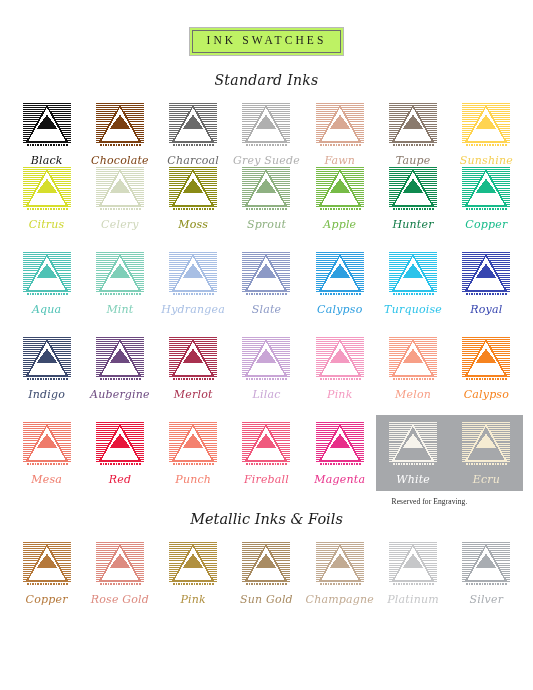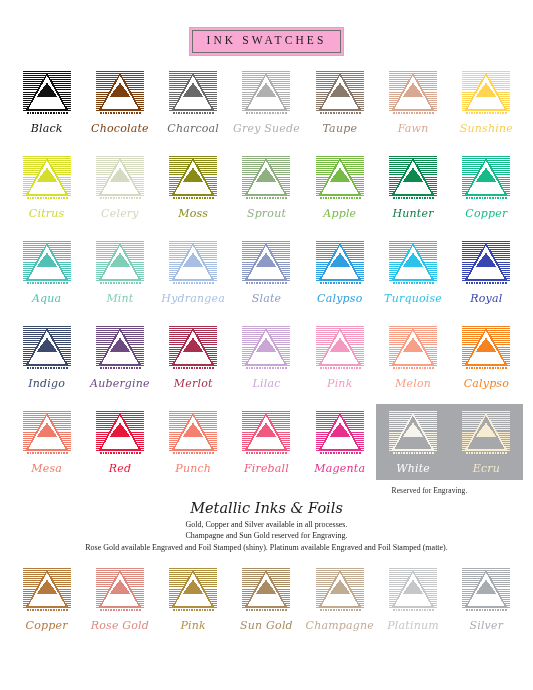--- a/index.html
+++ b/index.html
@@ -9,21 +9,21 @@
     font-family: "Liberation Serif", serif;
     overflow: hidden;
   }
   .page { position: relative; width: 533px; height: 690px; background:#fff; }
 
   
   .header-wrap { width:100%; display:flex; justify-content:center; padding-top:27px; }
   .title-box {
     border: 1px solid #b9b9b9;
     padding: 2px;
-    background: #f9a8d4;
+    background: #bef264;
   }
   .title-inner {
     border: 1px solid #6e6e6e;
     padding: 4px 14px 5px 14px;
   }
   .title-text {
     font-family: "Liberation Serif", serif;
     font-size: 11.5px;
     letter-spacing: 3.1px;
     color: #1b1b1b;
@@ -117,23 +117,24 @@
 <div class="page">
 
   <div class="header-wrap">
     <div class="title-box">
       <div class="title-inner">
         <div class="title-text">INK SWATCHES</div>
       </div>
     </div>
   </div>
 
+  <div class="section-heading">Standard Inks</div>
 
   <div class="grid" id="standard-grid" style="margin-top: 14px;">
-      <div class="row-rel" style="margin-bottom: 21px;">
+      <div class="row-rel" style="">
         <div class="row">
           <div class="cell">
             <div class="swatch">
   <svg viewBox="0 0 50 48" xmlns="http://www.w3.org/2000/svg" shape-rendering="crispEdges">
     <g>
                   <rect x="1" y="1.00" width="48" height="1" fill="#111111"></rect>
                   <rect x="1" y="3.05" width="48" height="1" fill="#111111"></rect>
                   <rect x="1" y="5.10" width="48" height="1" fill="#111111"></rect>
                   <rect x="1" y="7.15" width="48" height="1" fill="#111111"></rect>
                   <rect x="1" y="9.20" width="48" height="1" fill="#111111"></rect>
@@ -325,20 +326,70 @@
                   <rect x="44.00" y="42.4" width="1.5" height="1.6" fill="#b0b0b0"></rect>
                 </g>
   </svg>
             </div>
             <div class="label" style="color: rgb(176, 176, 176);">Grey Suede</div>
           </div>
           <div class="cell">
             <div class="swatch">
   <svg viewBox="0 0 50 48" xmlns="http://www.w3.org/2000/svg" shape-rendering="crispEdges">
     <g>
+                  <rect x="1" y="1.00" width="48" height="1" fill="#d9a893"></rect>
+                  <rect x="1" y="3.05" width="48" height="1" fill="#d9a893"></rect>
+                  <rect x="1" y="5.10" width="48" height="1" fill="#d9a893"></rect>
+                  <rect x="1" y="7.15" width="48" height="1" fill="#d9a893"></rect>
+                  <rect x="1" y="9.20" width="48" height="1" fill="#d9a893"></rect>
+                  <rect x="1" y="11.25" width="48" height="1" fill="#d9a893"></rect>
+                  <rect x="1" y="13.30" width="48" height="1" fill="#d9a893"></rect>
+                  <rect x="1" y="15.35" width="48" height="1" fill="#d9a893"></rect>
+                  <rect x="1" y="17.40" width="48" height="1" fill="#d9a893"></rect>
+                  <rect x="1" y="19.45" width="48" height="1" fill="#d9a893"></rect>
+                  <rect x="1" y="21.50" width="48" height="1" fill="#d9a893"></rect>
+                  <rect x="1" y="23.55" width="48" height="1" fill="#d9a893"></rect>
+                  <rect x="1" y="25.60" width="48" height="1" fill="#d9a893"></rect>
+                  <rect x="1" y="27.65" width="48" height="1" fill="#d9a893"></rect>
+                  <rect x="1" y="29.70" width="48" height="1" fill="#d9a893"></rect>
+                  <rect x="1" y="31.75" width="48" height="1" fill="#d9a893"></rect>
+                  <rect x="1" y="33.80" width="48" height="1" fill="#d9a893"></rect>
+                  <rect x="1" y="35.85" width="48" height="1" fill="#d9a893"></rect>
+                  <rect x="1" y="37.90" width="48" height="1" fill="#d9a893"></rect>
+                  <rect x="1" y="39.95" width="48" height="1" fill="#d9a893"></rect>
+                </g>
+    <polygon points="25,4 45,40 5,40" fill="#ffffff"></polygon>
+    <polygon points="25,4 45,40 5,40" fill="none" stroke="#d9a893" stroke-width="1.6"></polygon>
+    <polygon points="25,12.5 35.5,27 14.5,27" fill="#d9a893"></polygon>
+    <g>
+                  <rect x="5.00" y="42.4" width="1.5" height="1.6" fill="#d9a893"></rect>
+                  <rect x="7.60" y="42.4" width="1.5" height="1.6" fill="#d9a893"></rect>
+                  <rect x="10.20" y="42.4" width="1.5" height="1.6" fill="#d9a893"></rect>
+                  <rect x="12.80" y="42.4" width="1.5" height="1.6" fill="#d9a893"></rect>
+                  <rect x="15.40" y="42.4" width="1.5" height="1.6" fill="#d9a893"></rect>
+                  <rect x="18.00" y="42.4" width="1.5" height="1.6" fill="#d9a893"></rect>
+                  <rect x="20.60" y="42.4" width="1.5" height="1.6" fill="#d9a893"></rect>
+                  <rect x="23.20" y="42.4" width="1.5" height="1.6" fill="#d9a893"></rect>
+                  <rect x="25.80" y="42.4" width="1.5" height="1.6" fill="#d9a893"></rect>
+                  <rect x="28.40" y="42.4" width="1.5" height="1.6" fill="#d9a893"></rect>
+                  <rect x="31.00" y="42.4" width="1.5" height="1.6" fill="#d9a893"></rect>
+                  <rect x="33.60" y="42.4" width="1.5" height="1.6" fill="#d9a893"></rect>
+                  <rect x="36.20" y="42.4" width="1.5" height="1.6" fill="#d9a893"></rect>
+                  <rect x="38.80" y="42.4" width="1.5" height="1.6" fill="#d9a893"></rect>
+                  <rect x="41.40" y="42.4" width="1.5" height="1.6" fill="#d9a893"></rect>
+                  <rect x="44.00" y="42.4" width="1.5" height="1.6" fill="#d9a893"></rect>
+                </g>
+  </svg>
+            </div>
+            <div class="label" style="color: rgb(217, 168, 147);">Fawn</div>
+          </div>
+          <div class="cell">
+            <div class="swatch">
+  <svg viewBox="0 0 50 48" xmlns="http://www.w3.org/2000/svg" shape-rendering="crispEdges">
+    <g>
                   <rect x="1" y="1.00" width="48" height="1" fill="#8a7a6d"></rect>
                   <rect x="1" y="3.05" width="48" height="1" fill="#8a7a6d"></rect>
                   <rect x="1" y="5.10" width="48" height="1" fill="#8a7a6d"></rect>
                   <rect x="1" y="7.15" width="48" height="1" fill="#8a7a6d"></rect>
                   <rect x="1" y="9.20" width="48" height="1" fill="#8a7a6d"></rect>
                   <rect x="1" y="11.25" width="48" height="1" fill="#8a7a6d"></rect>
                   <rect x="1" y="13.30" width="48" height="1" fill="#8a7a6d"></rect>
                   <rect x="1" y="15.35" width="48" height="1" fill="#8a7a6d"></rect>
                   <rect x="1" y="17.40" width="48" height="1" fill="#8a7a6d"></rect>
                   <rect x="1" y="19.45" width="48" height="1" fill="#8a7a6d"></rect>
@@ -375,70 +426,20 @@
                   <rect x="44.00" y="42.4" width="1.5" height="1.6" fill="#8a7a6d"></rect>
                 </g>
   </svg>
             </div>
             <div class="label" style="color: rgb(138, 122, 109);">Taupe</div>
           </div>
           <div class="cell">
             <div class="swatch">
   <svg viewBox="0 0 50 48" xmlns="http://www.w3.org/2000/svg" shape-rendering="crispEdges">
     <g>
-                  <rect x="1" y="1.00" width="48" height="1" fill="#d9a893"></rect>
-                  <rect x="1" y="3.05" width="48" height="1" fill="#d9a893"></rect>
-                  <rect x="1" y="5.10" width="48" height="1" fill="#d9a893"></rect>
-                  <rect x="1" y="7.15" width="48" height="1" fill="#d9a893"></rect>
-                  <rect x="1" y="9.20" width="48" height="1" fill="#d9a893"></rect>
-                  <rect x="1" y="11.25" width="48" height="1" fill="#d9a893"></rect>
-                  <rect x="1" y="13.30" width="48" height="1" fill="#d9a893"></rect>
-                  <rect x="1" y="15.35" width="48" height="1" fill="#d9a893"></rect>
-                  <rect x="1" y="17.40" width="48" height="1" fill="#d9a893"></rect>
-                  <rect x="1" y="19.45" width="48" height="1" fill="#d9a893"></rect>
-                  <rect x="1" y="21.50" width="48" height="1" fill="#d9a893"></rect>
-                  <rect x="1" y="23.55" width="48" height="1" fill="#d9a893"></rect>
-                  <rect x="1" y="25.60" width="48" height="1" fill="#d9a893"></rect>
-                  <rect x="1" y="27.65" width="48" height="1" fill="#d9a893"></rect>
-                  <rect x="1" y="29.70" width="48" height="1" fill="#d9a893"></rect>
-                  <rect x="1" y="31.75" width="48" height="1" fill="#d9a893"></rect>
-                  <rect x="1" y="33.80" width="48" height="1" fill="#d9a893"></rect>
-                  <rect x="1" y="35.85" width="48" height="1" fill="#d9a893"></rect>
-                  <rect x="1" y="37.90" width="48" height="1" fill="#d9a893"></rect>
-                  <rect x="1" y="39.95" width="48" height="1" fill="#d9a893"></rect>
-                </g>
-    <polygon points="25,4 45,40 5,40" fill="#ffffff"></polygon>
-    <polygon points="25,4 45,40 5,40" fill="none" stroke="#d9a893" stroke-width="1.6"></polygon>
-    <polygon points="25,12.5 35.5,27 14.5,27" fill="#d9a893"></polygon>
-    <g>
-                  <rect x="5.00" y="42.4" width="1.5" height="1.6" fill="#d9a893"></rect>
-                  <rect x="7.60" y="42.4" width="1.5" height="1.6" fill="#d9a893"></rect>
-                  <rect x="10.20" y="42.4" width="1.5" height="1.6" fill="#d9a893"></rect>
-                  <rect x="12.80" y="42.4" width="1.5" height="1.6" fill="#d9a893"></rect>
-                  <rect x="15.40" y="42.4" width="1.5" height="1.6" fill="#d9a893"></rect>
-                  <rect x="18.00" y="42.4" width="1.5" height="1.6" fill="#d9a893"></rect>
-                  <rect x="20.60" y="42.4" width="1.5" height="1.6" fill="#d9a893"></rect>
-                  <rect x="23.20" y="42.4" width="1.5" height="1.6" fill="#d9a893"></rect>
-                  <rect x="25.80" y="42.4" width="1.5" height="1.6" fill="#d9a893"></rect>
-                  <rect x="28.40" y="42.4" width="1.5" height="1.6" fill="#d9a893"></rect>
-                  <rect x="31.00" y="42.4" width="1.5" height="1.6" fill="#d9a893"></rect>
-                  <rect x="33.60" y="42.4" width="1.5" height="1.6" fill="#d9a893"></rect>
-                  <rect x="36.20" y="42.4" width="1.5" height="1.6" fill="#d9a893"></rect>
-                  <rect x="38.80" y="42.4" width="1.5" height="1.6" fill="#d9a893"></rect>
-                  <rect x="41.40" y="42.4" width="1.5" height="1.6" fill="#d9a893"></rect>
-                  <rect x="44.00" y="42.4" width="1.5" height="1.6" fill="#d9a893"></rect>
-                </g>
-  </svg>
-            </div>
-            <div class="label" style="color: rgb(217, 168, 147);">Fawn</div>
-          </div>
-          <div class="cell">
-            <div class="swatch">
-  <svg viewBox="0 0 50 48" xmlns="http://www.w3.org/2000/svg" shape-rendering="crispEdges">
-    <g>
                   <rect x="1" y="1.00" width="48" height="1" fill="#ffd451"></rect>
                   <rect x="1" y="3.05" width="48" height="1" fill="#ffd451"></rect>
                   <rect x="1" y="5.10" width="48" height="1" fill="#ffd451"></rect>
                   <rect x="1" y="7.15" width="48" height="1" fill="#ffd451"></rect>
                   <rect x="1" y="9.20" width="48" height="1" fill="#ffd451"></rect>
                   <rect x="1" y="11.25" width="48" height="1" fill="#ffd451"></rect>
                   <rect x="1" y="13.30" width="48" height="1" fill="#ffd451"></rect>
                   <rect x="1" y="15.35" width="48" height="1" fill="#ffd451"></rect>
                   <rect x="1" y="17.40" width="48" height="1" fill="#ffd451"></rect>
                   <rect x="1" y="19.45" width="48" height="1" fill="#ffd451"></rect>
@@ -1894,25 +1895,20 @@
   </svg>
             </div>
             <div class="label" style="color: rgb(243, 233, 207);">Ecru</div>
           </div>
         </div>
         <div class="panel-caption" style="left: 347px; top: 76px;">Reserved for Engraving.</div>
       </div>
     </div>
 
   <div class="metal-heading" style="margin-top: 26px;">Metallic Inks &amp; Foils</div>
-  <div class="metal-notes">
-    <div>Gold, Copper and Silver available in all processes.</div>
-    <div>Champagne and Sun Gold reserved for Engraving.</div>
-    <div>Rose Gold available Engraved and Foil Stamped (shiny). Platinum available Engraved and Foil Stamped (matte).</div>
-  </div>
 
   <div class="grid" id="metallic-grid" style="margin-top:14px;">
       <div class="row">
         <div class="cell">
           <div class="swatch">
   <svg viewBox="0 0 50 48" xmlns="http://www.w3.org/2000/svg" shape-rendering="crispEdges">
     <g>
                 <rect x="1" y="1.00" width="48" height="1" fill="#b5793c"></rect>
                 <rect x="1" y="3.05" width="48" height="1" fill="#b5793c"></rect>
                 <rect x="1" y="5.10" width="48" height="1" fill="#b5793c"></rect>

